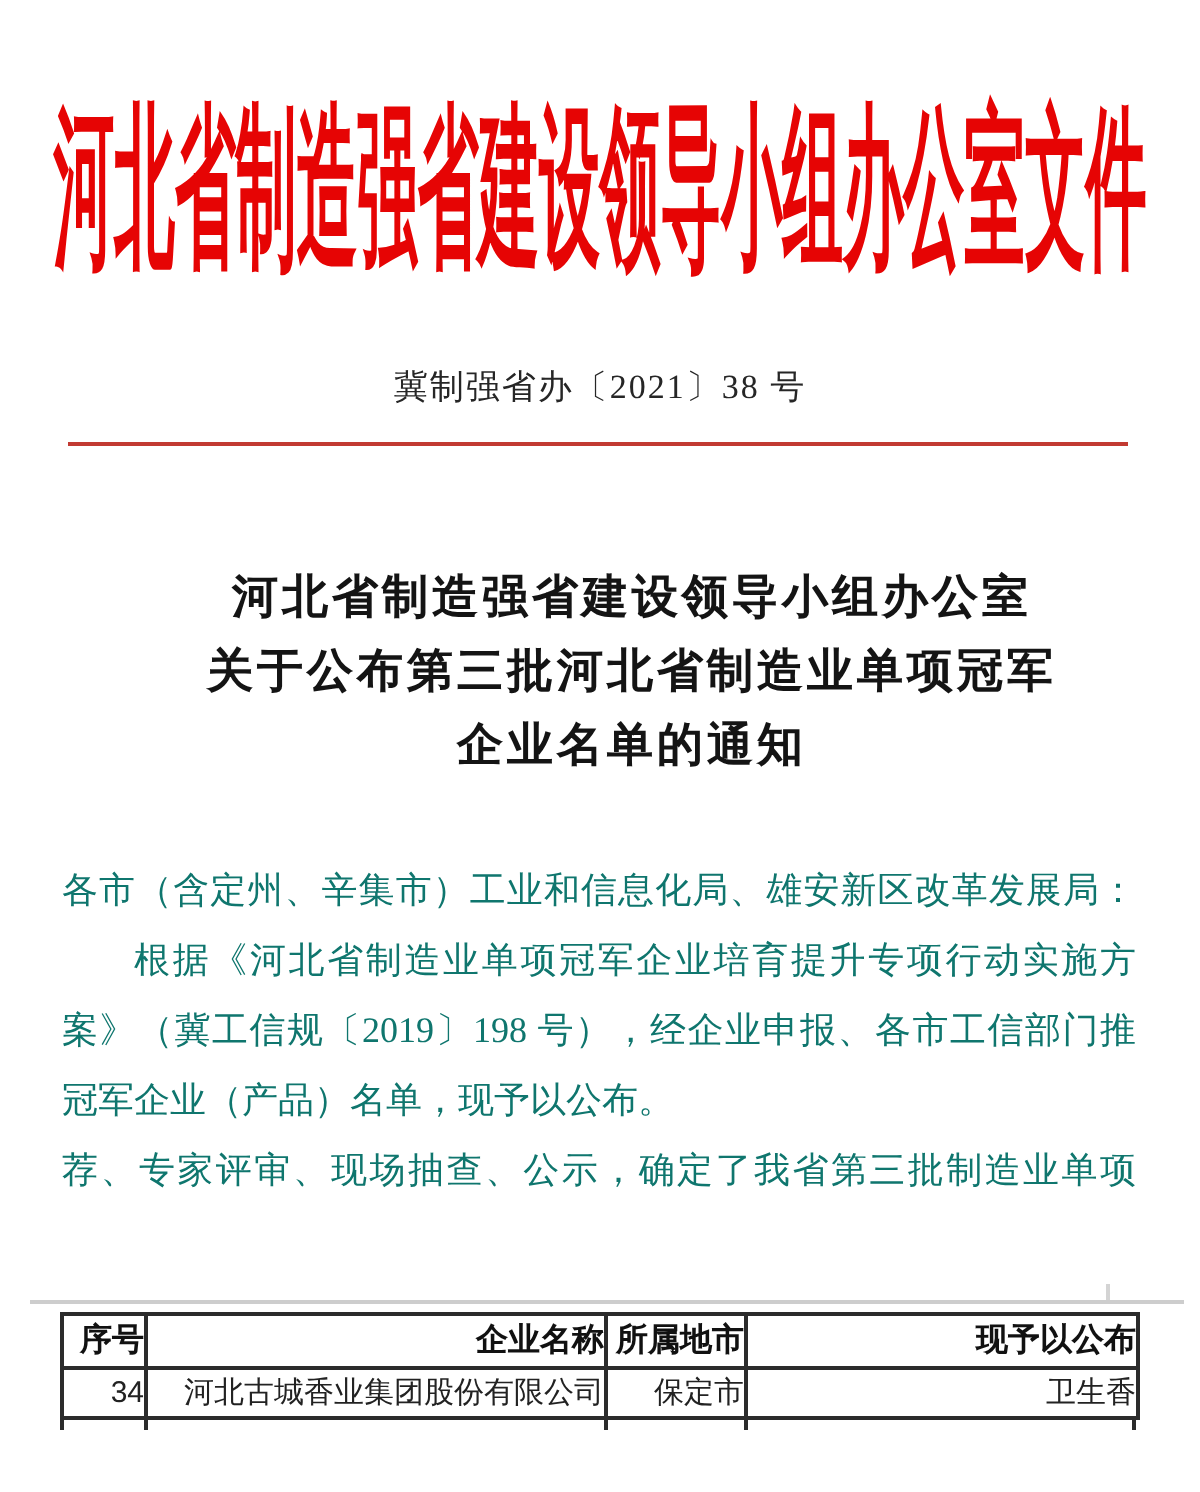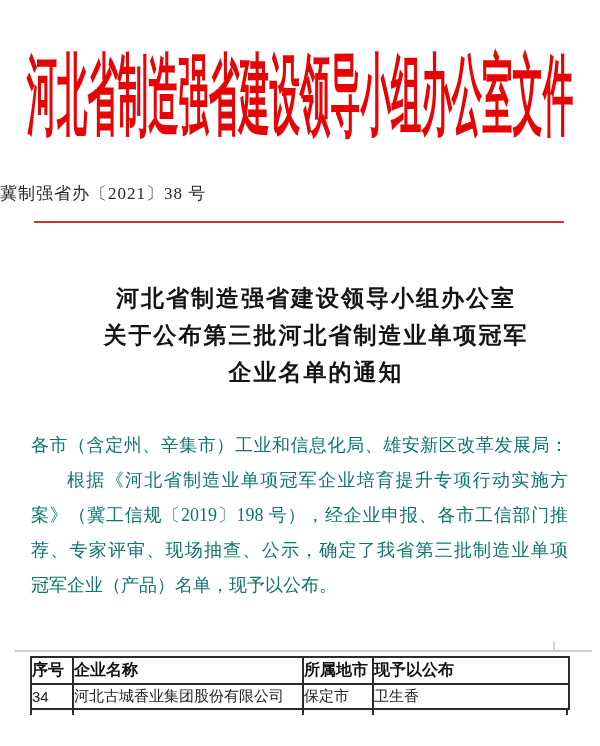--- a/index.html
+++ b/index.html
@@ -26,20 +26,21 @@
     white-space:nowrap;
     font-size:88px;
     line-height:100px;
     font-weight:bold;
     color:var(--banner-red);
     letter-spacing:0px;
   }
   .docnum{
     position:absolute;
     top:182px;left:0;width:100%;
+    text-align:center;
     font-size:17px;
     letter-spacing:1px;
     color:#262626;
   }
   .red-rule{
     position:absolute;
     top:221px;left:34px;
     width:530px;height:2px;
     background:var(--rule-red);
   }
@@ -80,21 +81,21 @@
   table.champ{
     position:absolute;
     top:656px;left:30px;
     width:538px;
     border-collapse:collapse;
     table-layout:fixed;
     font-family:"Liberation Sans", sans-serif;
   }
   .champ th,.champ td{
     border:2px solid var(--border-dark);
-    text-align:left;
+    text-align:right;
     vertical-align:middle;
     padding:0;
     overflow:hidden;
     white-space:nowrap;
   }
   .champ th{
     height:25px;
     font-size:16px;
     font-weight:bold;
     color:#111111;
@@ -135,22 +136,22 @@
   <div class="heading">
     <div>河北省制造强省建设领导小组办公室</div>
     <div>关于公布第三批河北省制造业单项冠军</div>
     <div>企业名单的通知</div>
   </div>
 
   <div class="body-text">
     <div class="bl jl">各市（含定州、辛集市）工业和信息化局、雄安新区改革发展局：</div>
     <div class="bl jl ind">根据《河北省制造业单项冠军企业培育提升专项行动实施方</div>
     <div class="bl jl">案》（冀工信规〔2019〕198 号），经企业申报、各市工信部门推</div>
+    <div class="bl">冠军企业（产品）名单，现予以公布。</div>
     <div class="bl jl">荐、专家评审、现场抽查、公示，确定了我省第三批制造业单项</div>
-    <div class="bl">冠军企业（产品）名单，现予以公布。</div>
   </div>
 
   <div class="gray-line"></div>
   <div class="gray-stub"></div>
 
   <table class="champ">
     <colgroup>
       <col style="width:42px">
       <col style="width:230px">
       <col style="width:70px">

